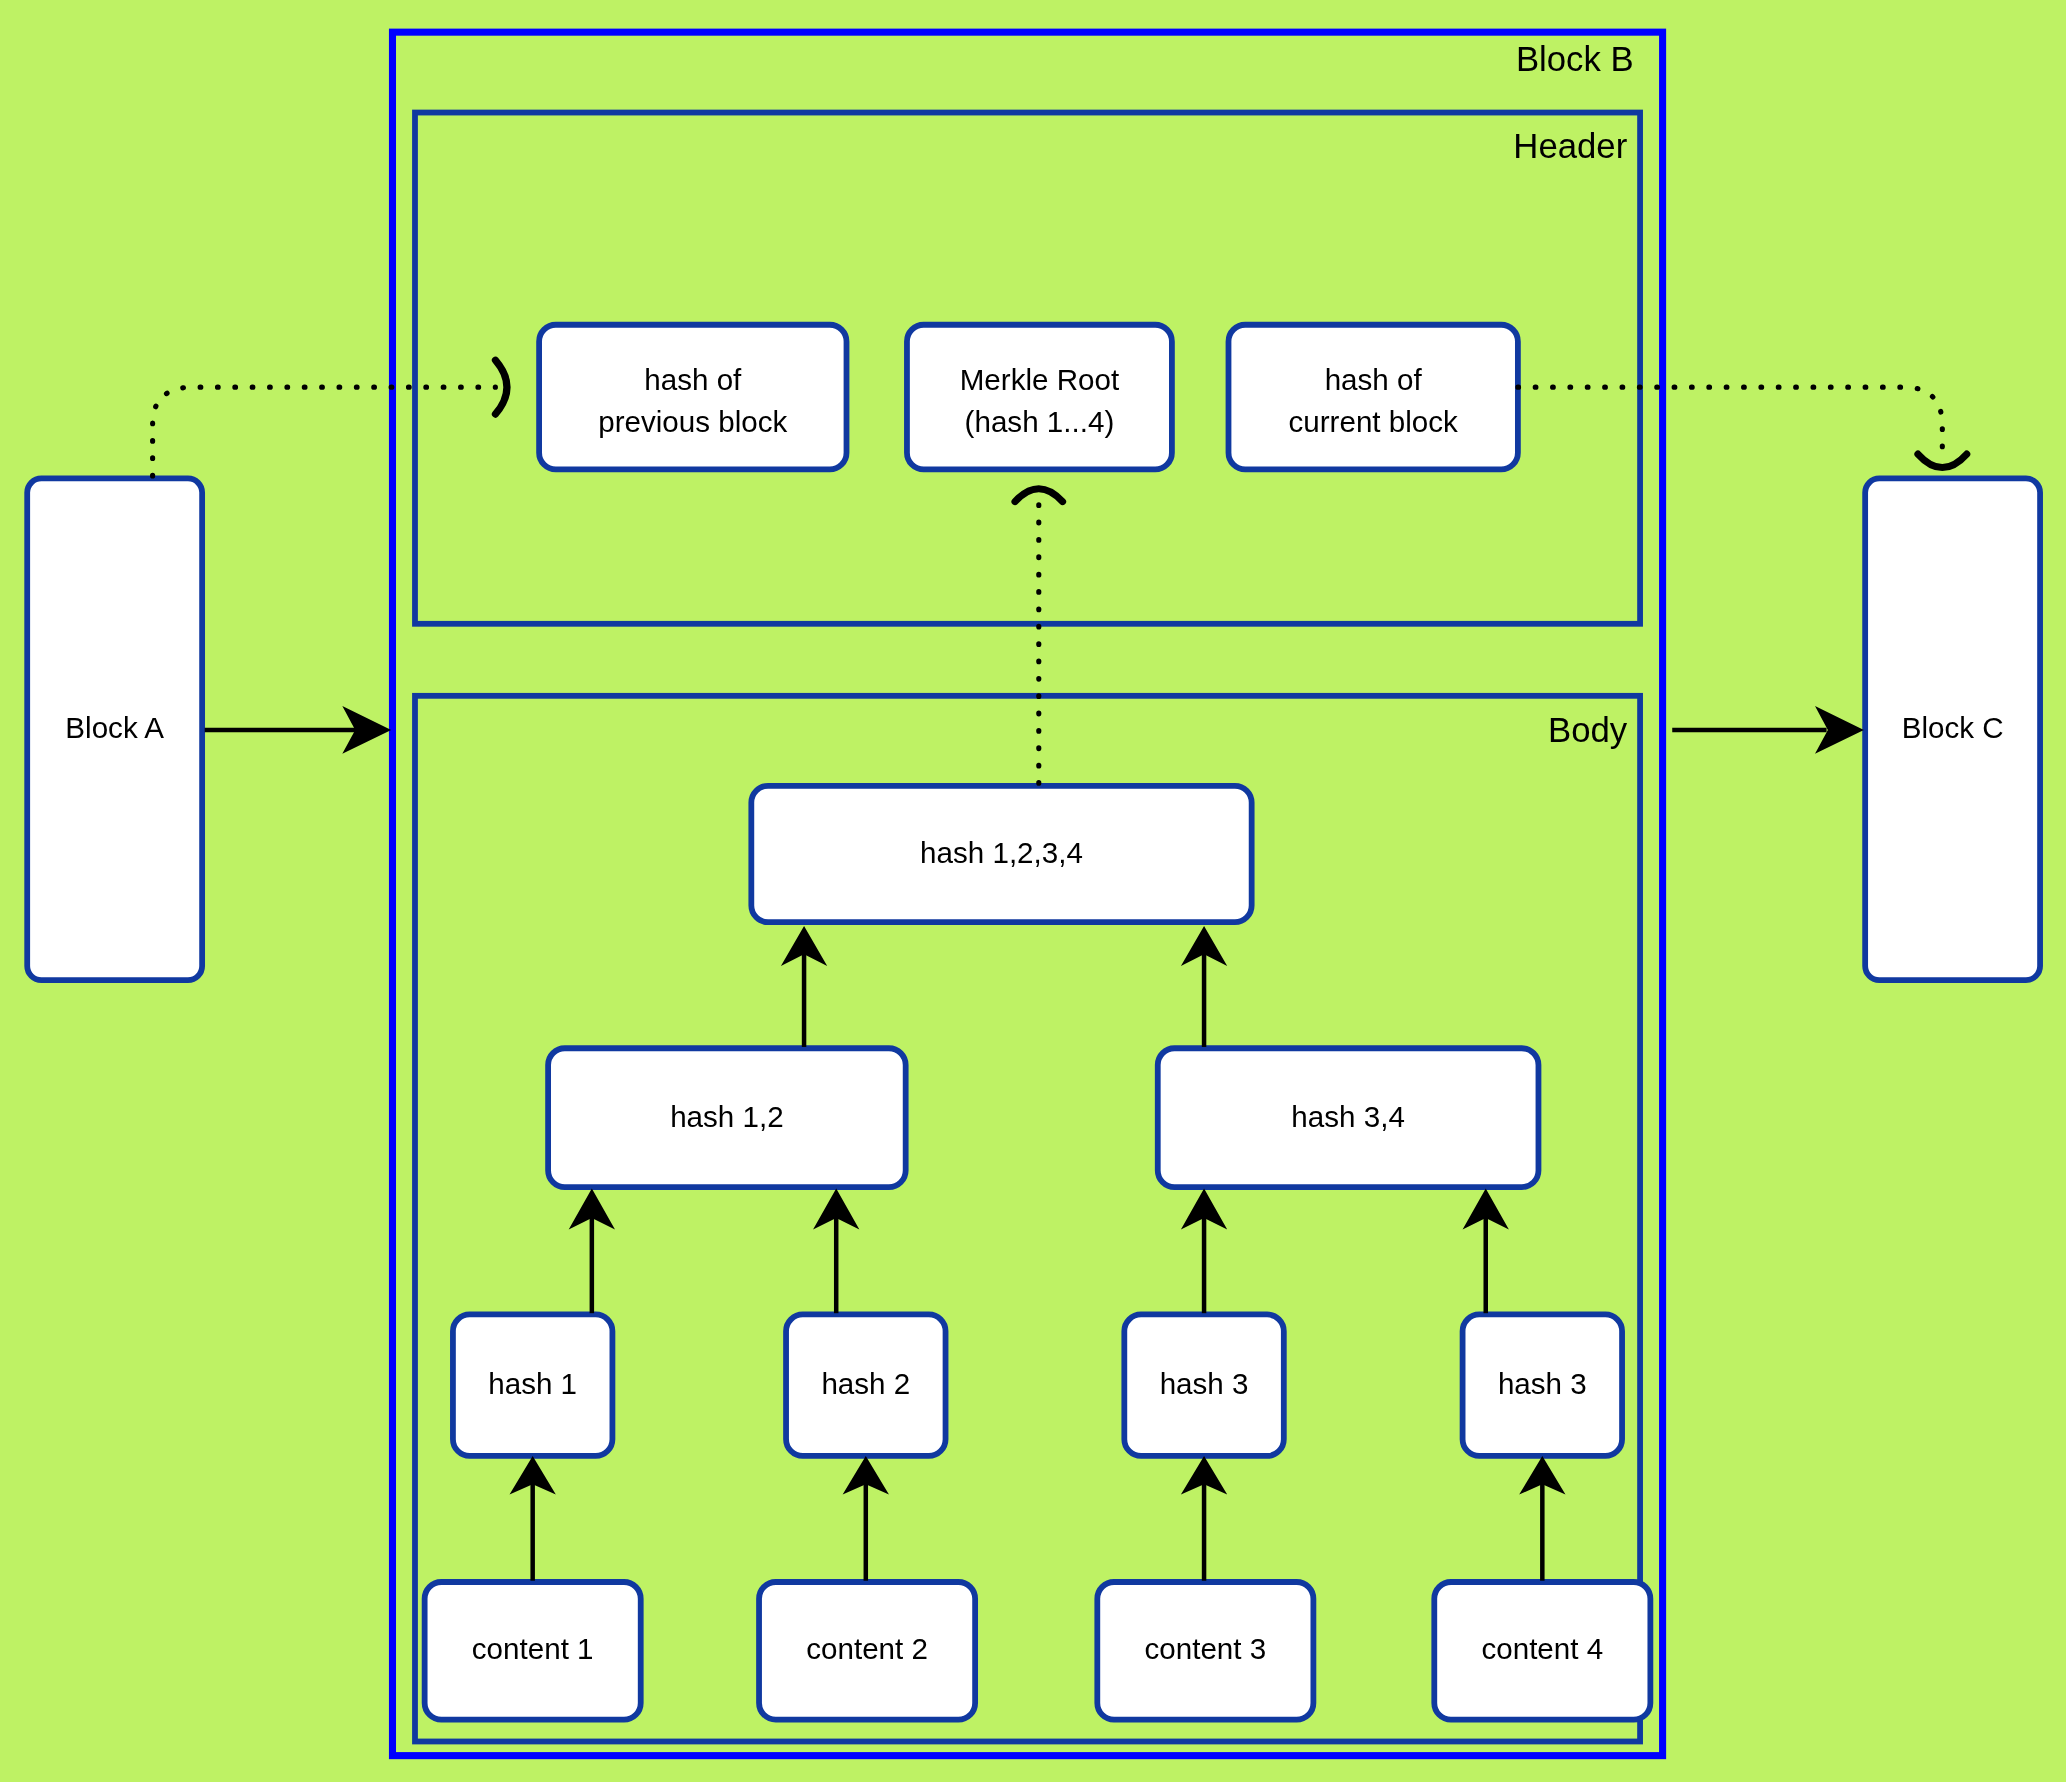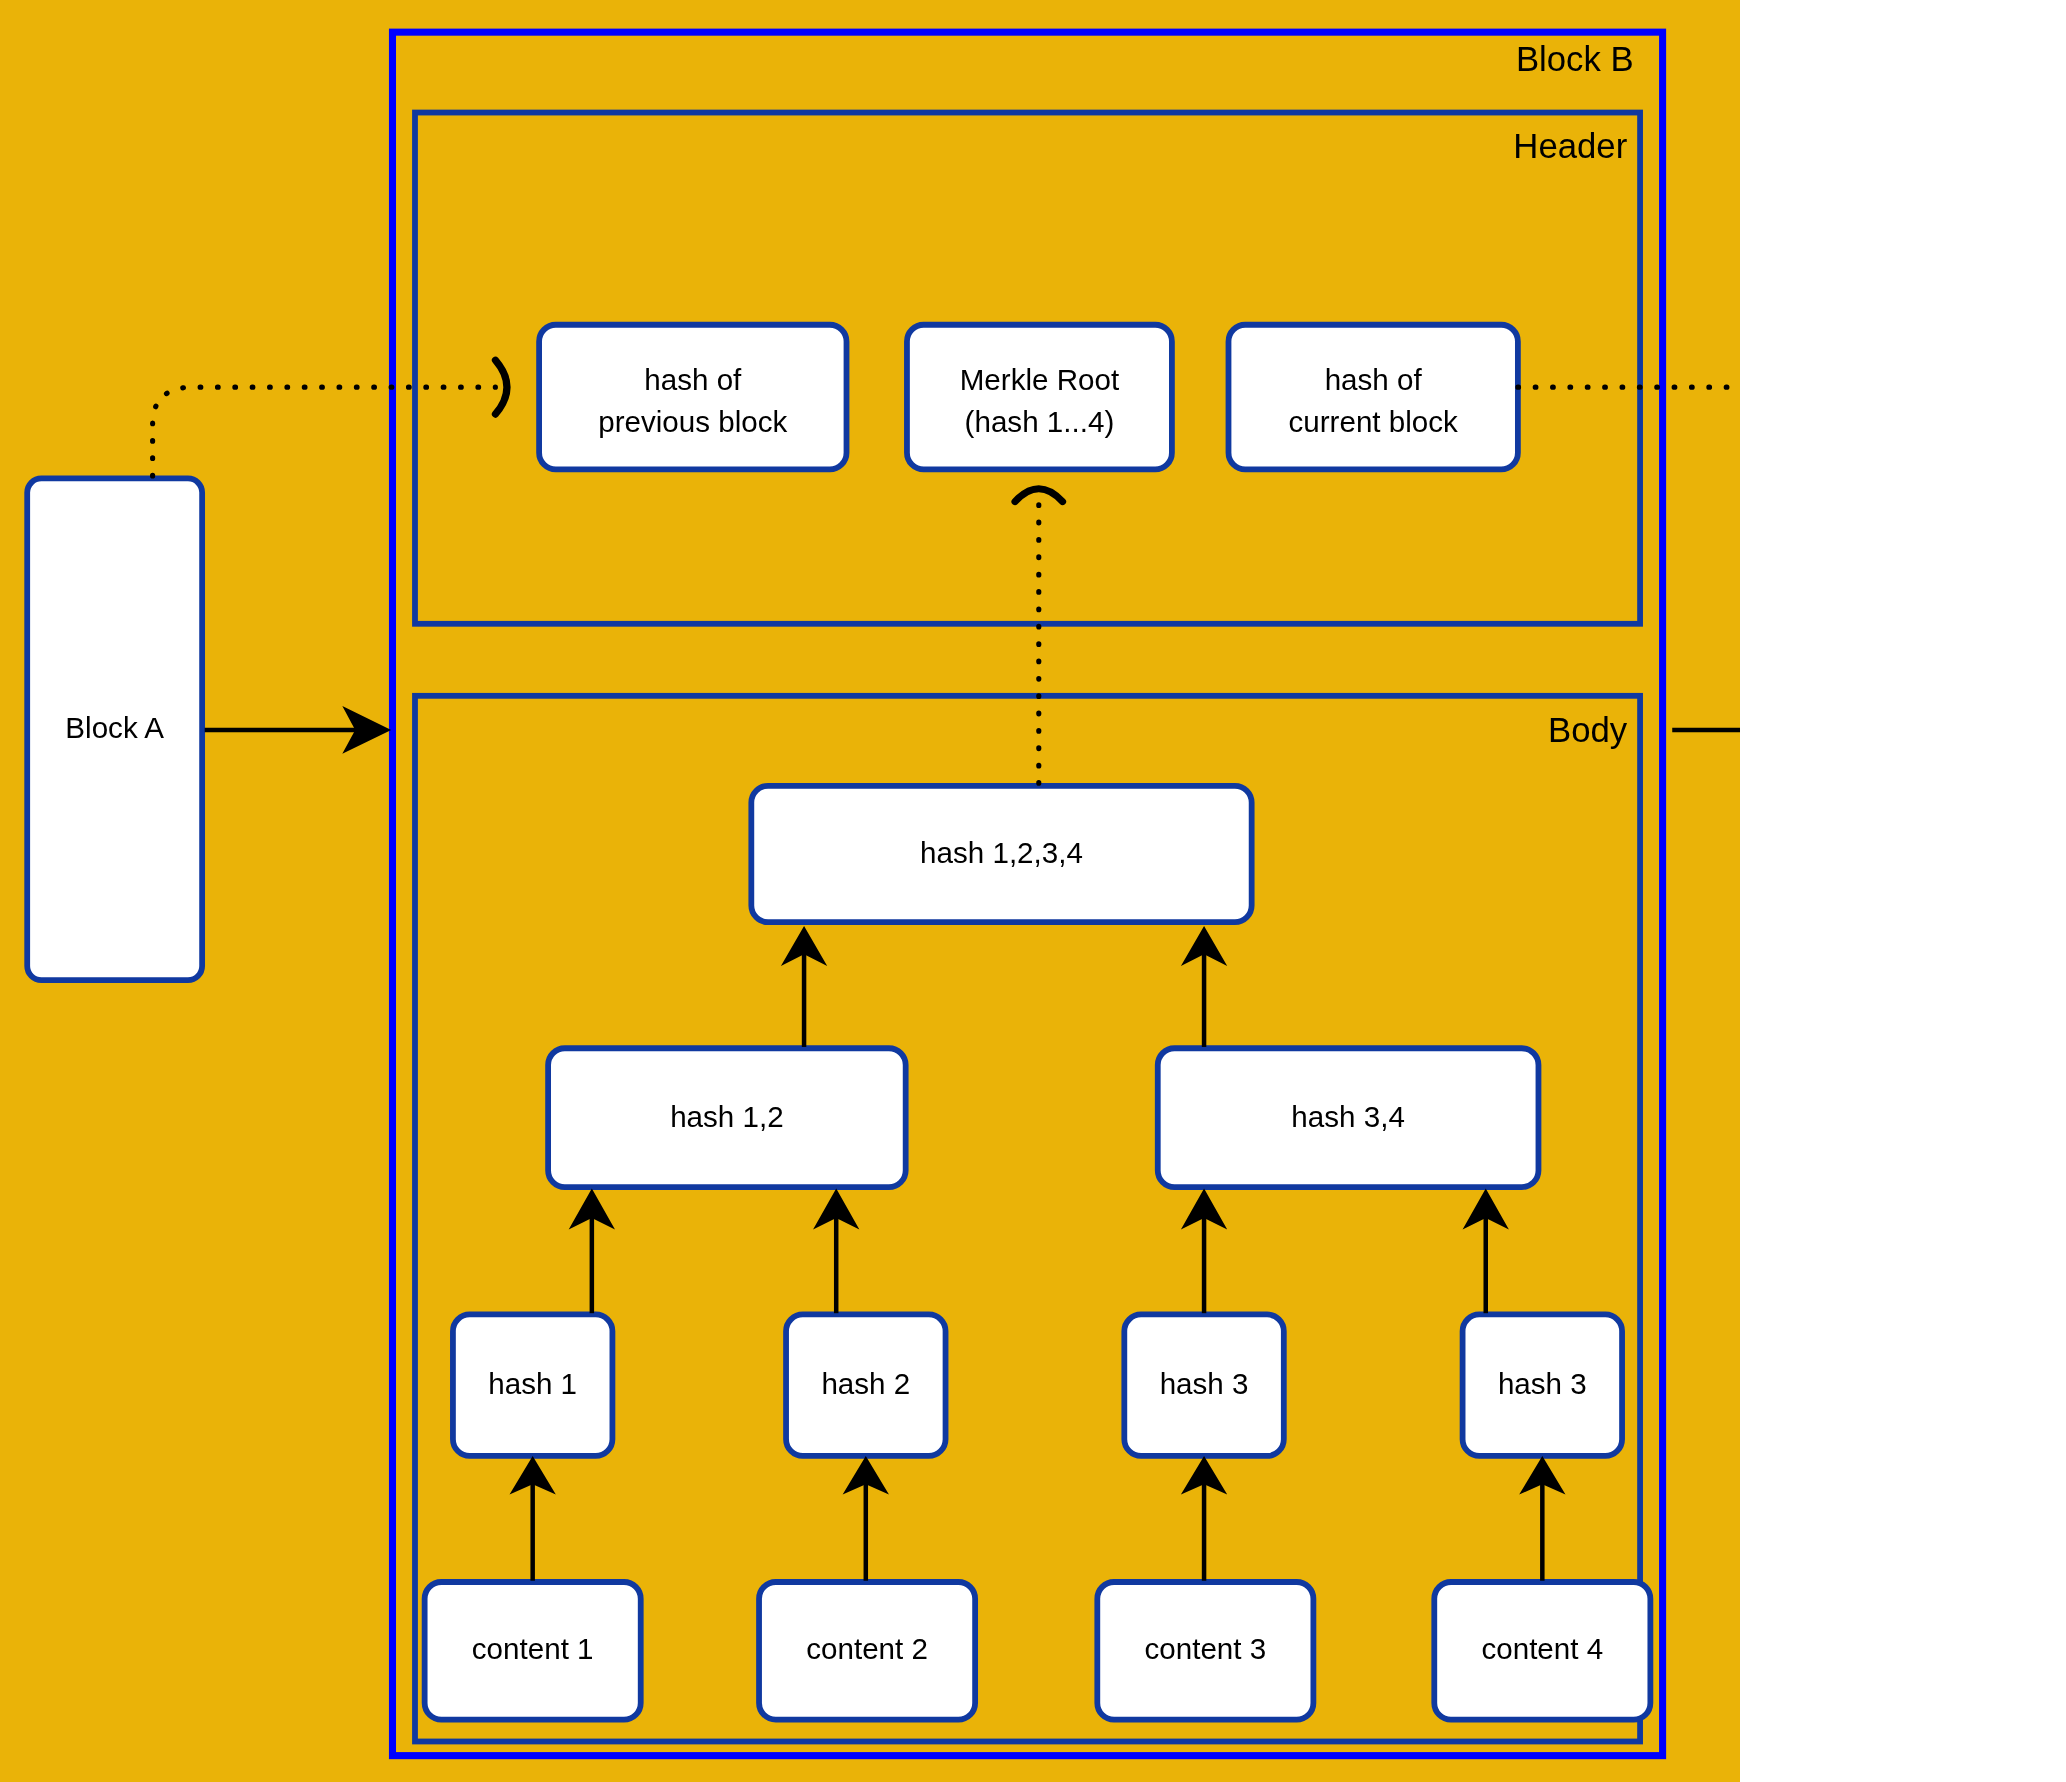--- a/index.html
+++ b/index.html
@@ -5,23 +5,23 @@
   html, body {
     margin: 0;
     padding: 0;
     background: #ffffff;
   }
   body {
     font-family: "Liberation Sans", sans-serif;
   }
   #stage {
     position: relative;
-    width: 1740px;
+    width: 2066px;
     height: 1782px;
-    background: #eab308;
+    background: #bef264;
     overflow: hidden;
   }
   svg.layer {
     position: absolute;
     left: 0;
     top: 0;
     width: 2066px;
     height: 1782px;
   }
   

